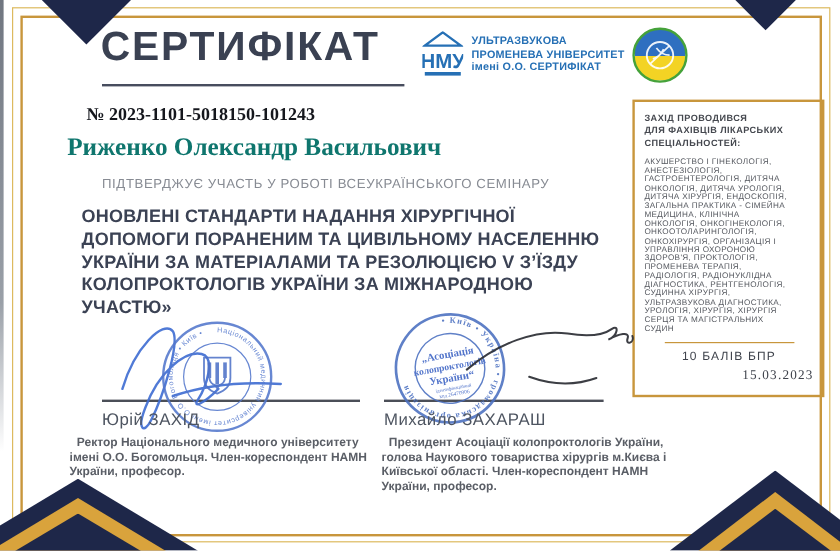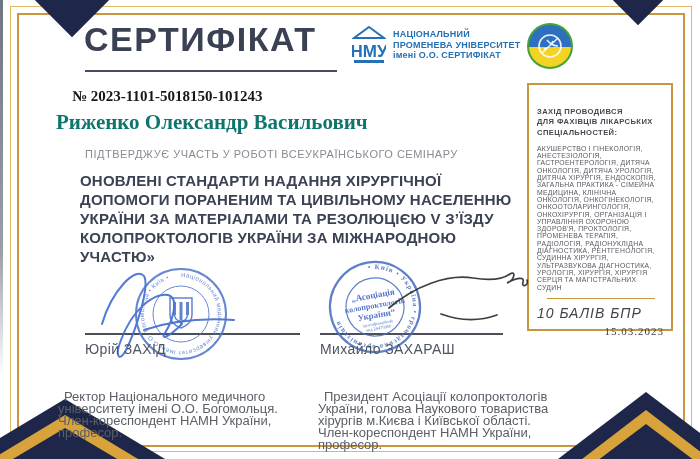--- a/index.html
+++ b/index.html
@@ -26,38 +26,38 @@
   .title-underline{left:85px;top:70px;width:252px;height:2px;background:#474d5e;}
   .nmu{left:352px;top:26px;display:flex;align-items:flex-start;}
   .nmu-text{margin-left:7px;font-size:9px;font-weight:700;color:#2670b5;line-height:10.5px;letter-spacing:.2px;margin-top:3px;}
   .emblem{left:527px;top:23px;width:42px;height:42px;border-radius:50%;
           border:2px solid #45a23a;background:linear-gradient(#2e6fc0 0 52%,#f3d324 52% 100%);
           display:flex;align-items:center;justify-content:center;}
   
   .cert-number{left:56px;top:88px;font-family:"Liberation Serif",serif;font-weight:700;font-size:15px;color:#15171d;margin-left:16px;}
   .recipient{left:56px;top:110px;font-family:"Liberation Serif",serif;font-weight:700;font-size:21px;color:#0f766e;text-align:center;}
   .confirmation{left:85px;top:148px;font-size:11px;color:#878b93;letter-spacing:.5px;}
-  .seminar{left:80px;top:171px;width:460px;font-size:15px;font-weight:700;color:#3b4254;
+  .seminar{left:68px;top:171px;width:460px;font-size:15px;font-weight:700;color:#3b4254;
            line-height:19px;white-space:pre-line;letter-spacing:.2px;}
   
-  .sidebar{left:527px;top:83px;width:146px;height:248px;border:2px solid #c8963c;box-sizing:border-box;
-           padding:22px 7px 0 8px;}
+  .sidebar{left:527px;top:83px;width:160px;height:248px;border:2px solid #c8963c;box-sizing:border-box;
+           padding:9px 7px 0 8px;}
   .sb-header{font-size:7.6px;font-weight:700;color:#45484f;letter-spacing:.4px;line-height:10.3px;white-space:pre-line;}
   .sb-body{margin-top:7px;font-size:6.8px;color:#55585f;letter-spacing:.3px;line-height:7.3px;white-space:pre-line;}
   .sb-divider{margin:7px auto 0 auto;width:108px;height:1px;background:#c8963c;}
-  .sb-points{margin-top:6px;font-size:14px;color:#3f434c;letter-spacing:1px;font-style:italic;}
+  .sb-points{margin-top:6px;text-align:center;font-size:10px;color:#3f434c;letter-spacing:1px;}
   .sb-date{margin-top:4px;text-align:right;font-family:"Liberation Serif",serif;font-size:11px;color:#3f434c;letter-spacing:1px;}
   
   .sig-line{height:2px;background:#4b4f58;top:333px;}
   .sig-line-left{left:85px;width:215px;}
   .sig-line-right{left:320px;width:183px;}
   .sig-name{top:341px;font-size:14px;color:#4e5561;letter-spacing:.4px;}
   .sig-name-left{left:85px;}
   .sig-name-right{left:320px;}
-  .sig-role{top:391px;font-size:13px;line-height:12px;color:#5a5e66;text-indent:6px;}
+  .sig-role{top:364px;font-size:10px;line-height:12px;color:#5a5e66;text-indent:6px;font-weight:bold;}
   .sig-role-left{left:58px;width:252px;}
   .sig-role-right{left:318px;width:242px;}
   .seal{opacity:.88;}
 </style>
 </head>
 <body>
 
 <div class="abs left-edge"></div>
 <div class="abs frame-outer"></div>
 <div class="abs frame-inner"></div>
@@ -77,21 +77,21 @@
 <div class="abs title">СЕРТИФІКАТ</div>
 <div class="abs title-underline"></div>
 
 <div class="abs nmu">
   <svg width="34" height="40" viewBox="0 0 34 40">
     <polygon points="17,1 32,12 2,12" fill="none" stroke="#2670b5" stroke-width="2"></polygon>
     <text x="17" y="31" text-anchor="middle" font-family="Liberation Sans,sans-serif" font-size="17" font-weight="bold" fill="#2670b5">НМУ</text>
     <rect x="2" y="34" width="30" height="3" fill="#2670b5"></rect>
   </svg>
   <div class="nmu-text">
-    <div>НАЦІОНАЛЬНИЙ</div>
+    <div>УЛЬТРАЗВУКОВА</div>
     <div>ПРОМЕНЕВА УНІВЕРСИТЕТ</div>
     <div>імені О.О. СЕРТИФІКАТ</div>
   </div>
 </div>
 
 <div class="abs emblem">
   <svg width="30" height="30" viewBox="0 0 30 30">
     <circle cx="15" cy="15" r="11" fill="none" stroke="#ffffff" stroke-width="1.6" opacity=".9"></circle>
     <path d="M7,22 L23,7 M12,9 C15,13 19,15 23,15 M9,18 C13,17 16,14 18,10" fill="none" stroke="#ffffff" stroke-width="1.4" opacity=".9"></path>
   </svg>

